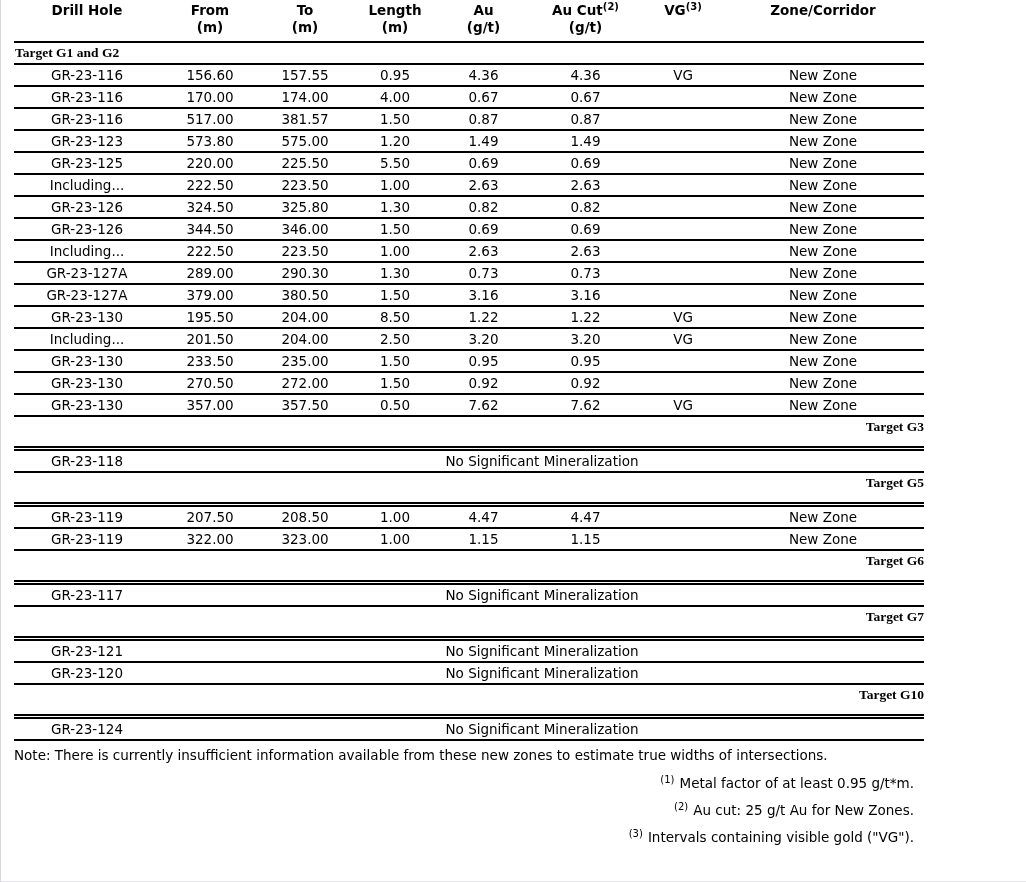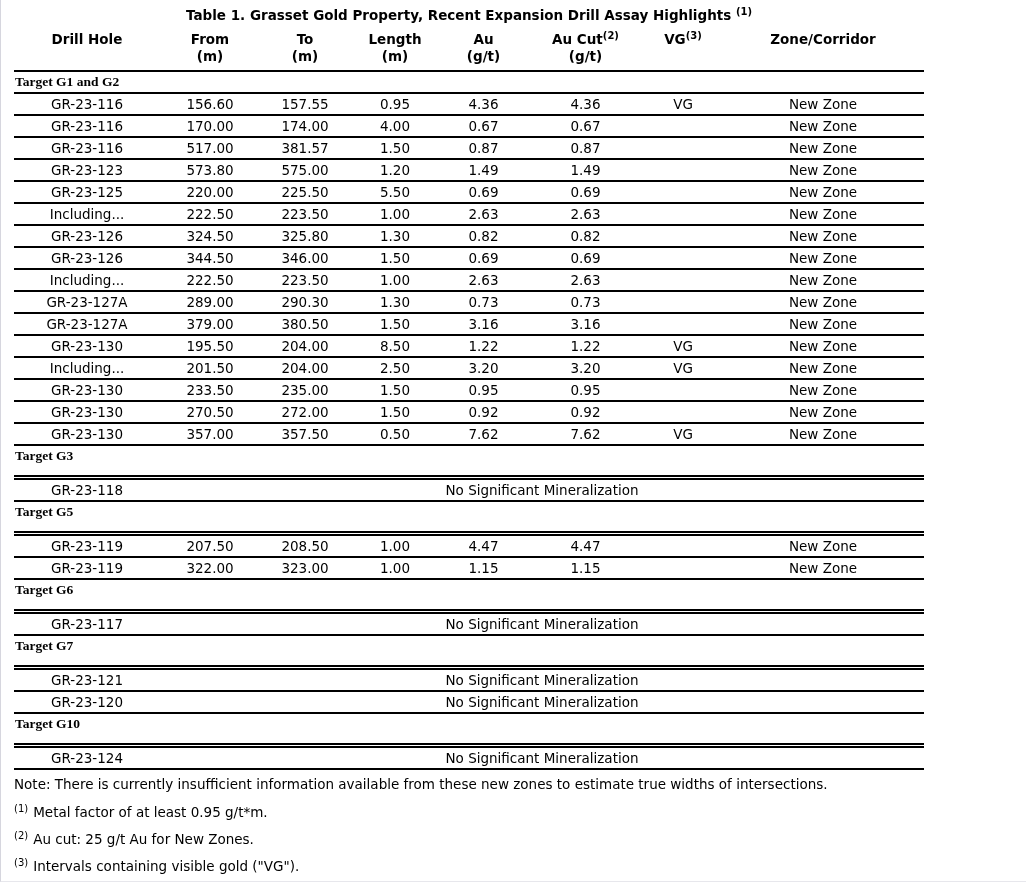--- a/index.html
+++ b/index.html
@@ -62,45 +62,44 @@
   }
   tr.section-row td {
     font-weight: bold;
     text-align: left;
     padding-left: 1px;
     font-family: Liberation Serif, serif;
   }
   tr.section-row.dbl td {
     border-bottom: 5px double #000;
     padding-bottom: 11px;
+    text-align: right;
   }
 
   .notes {
     margin: 5px 0 0 13px;
     width: 900px;
     font-size: 13.5px;
   }
   .note-italic {
     margin: 0 0 4px 0;
     line-height: 19px;
   }
   .footnote {
     margin: 10px 0 0 0;
     line-height: 17px;
+    text-align: right;
   }
   .footnote sup.note-ref { margin-right: 5px; }
 </style>
 </head>
 <body>
 
 <div class="page">
 
-  <div class="title">
-    <span>Table 1. Grasset Gold Property, Recent Expansion Drill Assay Highlights </span><sup class="note-ref">(1)</sup>
-  </div>
 
   <table class="assay">
     <colgroup>
       <col style="width:146px">
         <col style="width:100px">
         <col style="width:90px">
         <col style="width:90px">
       <col style="width:87px">
         <col style="width:117px">
         <col style="width:78px">

